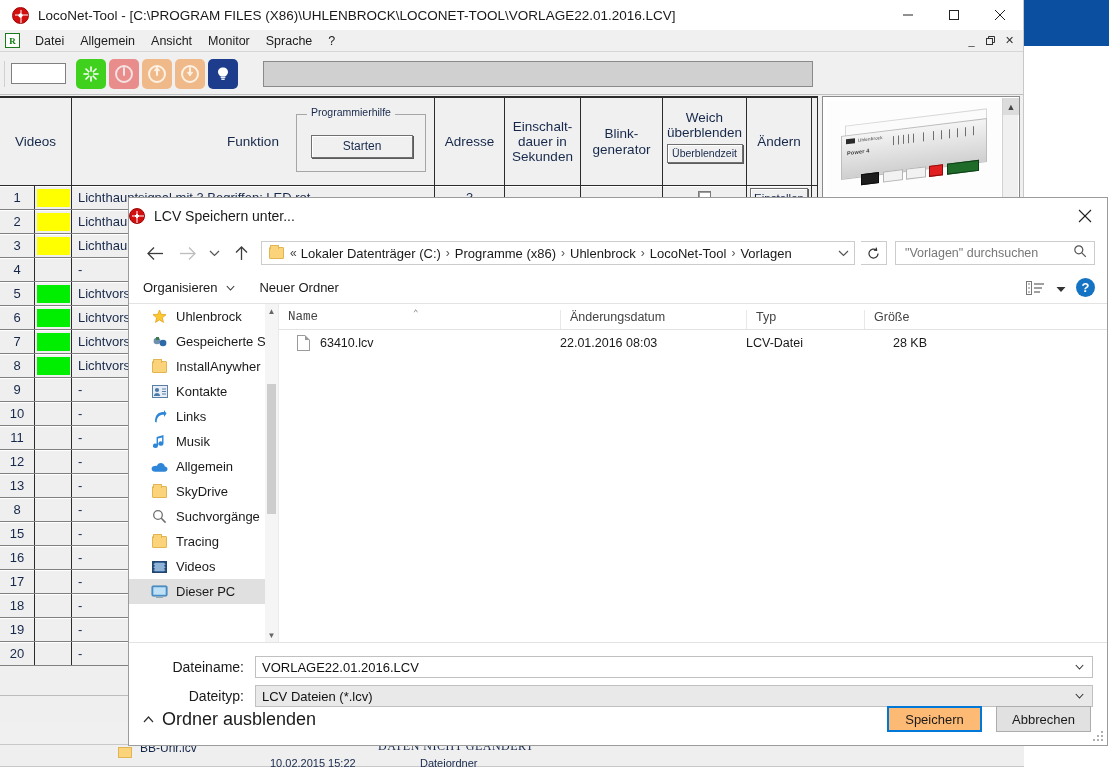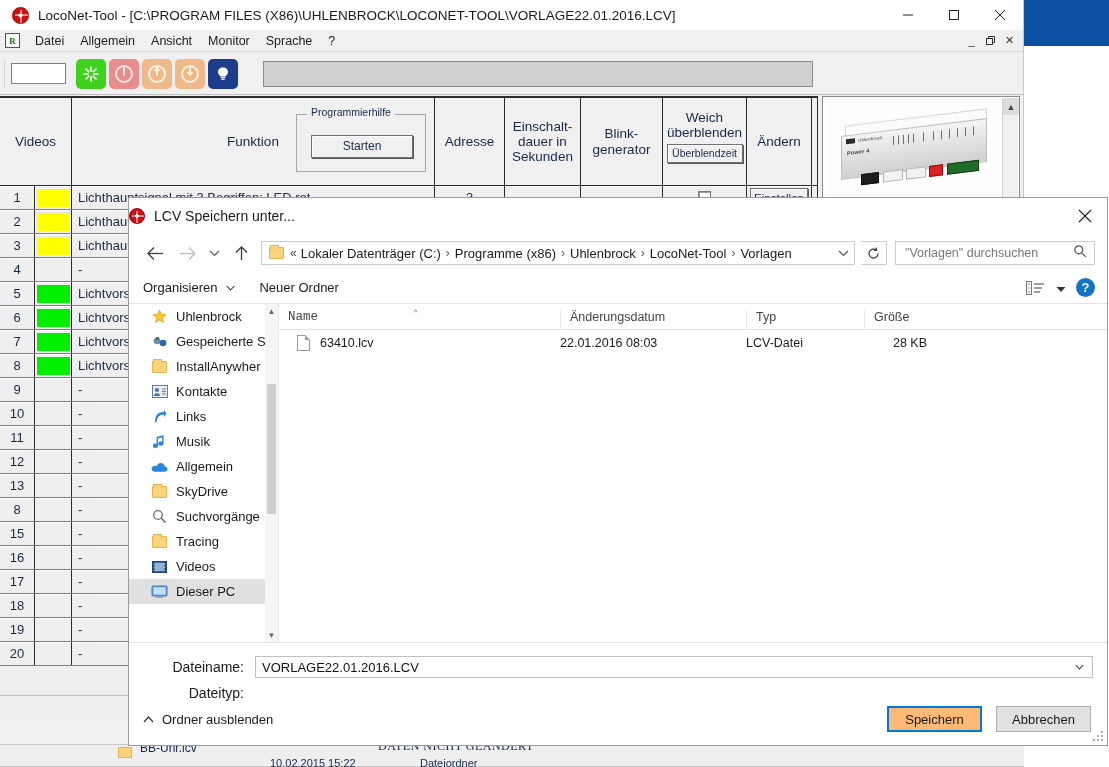--- a/index.html
+++ b/index.html
@@ -367,21 +367,21 @@
     display:flex; align-items:center; padding-left:6px;
     font-size:13px; color:#111;
   }
   .fld-input.readonly { background:#e9e9e9; }
   .fld-caret { margin-left:auto; padding-right:8px; font-size:9px; color:#333; }
 
   .dlg-footer {
     position:absolute; left:0; right:0; bottom:0; height:52px;
     display:flex; align-items:center; padding:0 16px 0 14px;
   }
-  .hide-folders { display:flex; align-items:center; gap:8px; font-size:13px; color:#1a1a1a; }
+  .hide-folders { display:flex; align-items:center; gap:8px; font-size:18px; color:#1a1a1a; }
   .hf-caret { font-size:10px; color:#333; }
   .dlg-btns { margin-left:auto; display:flex; gap:14px; }
   .dlg-btn {
     width:95px; height:26px; border:1px solid #adadad; background:#e1e1e1;
     display:flex; align-items:center; justify-content:center;
     font-size:13px; color:#1a1a1a;
   }
   .dlg-btn.primary { border:2px solid #0078d7; background:#fdba74; }
   .grip {
     position:absolute; right:4px; bottom:4px; width:10px; height:10px;
@@ -1085,20 +1085,28 @@
           <span>VORLAGE22.01.2016.LCV</span>
           <span class="fld-caret">
             <svg width="9" height="6" viewBox="0 0 9 6">
                 <polyline points="0.8,1 4.5,5 8.2,1" fill="none" stroke="#333" stroke-width="1.1"></polyline>
               </svg>
           </span>
         </div>
       </div>
       <div class="fld-row">
         <div class="fld-label">Dateityp:</div>
+        <div class="fld-input readonly">
+          <span>LCV Dateien (*.lcv)</span>
+          <span class="fld-caret">
+            <svg width="9" height="6" viewBox="0 0 9 6">
+                <polyline points="0.8,1 4.5,5 8.2,1" fill="none" stroke="#333" stroke-width="1.1"></polyline>
+              </svg>
+          </span>
+        </div>
       </div>
     </div>
 
     <div class="dlg-footer">
       <div class="hide-folders">
         <span class="hf-caret">
           <svg width="11" height="7" viewBox="0 0 11 7">
               <polyline points="1,6 5.5,1 10,6" fill="none" stroke="#333" stroke-width="1.2"></polyline>
             </svg>
         </span>

